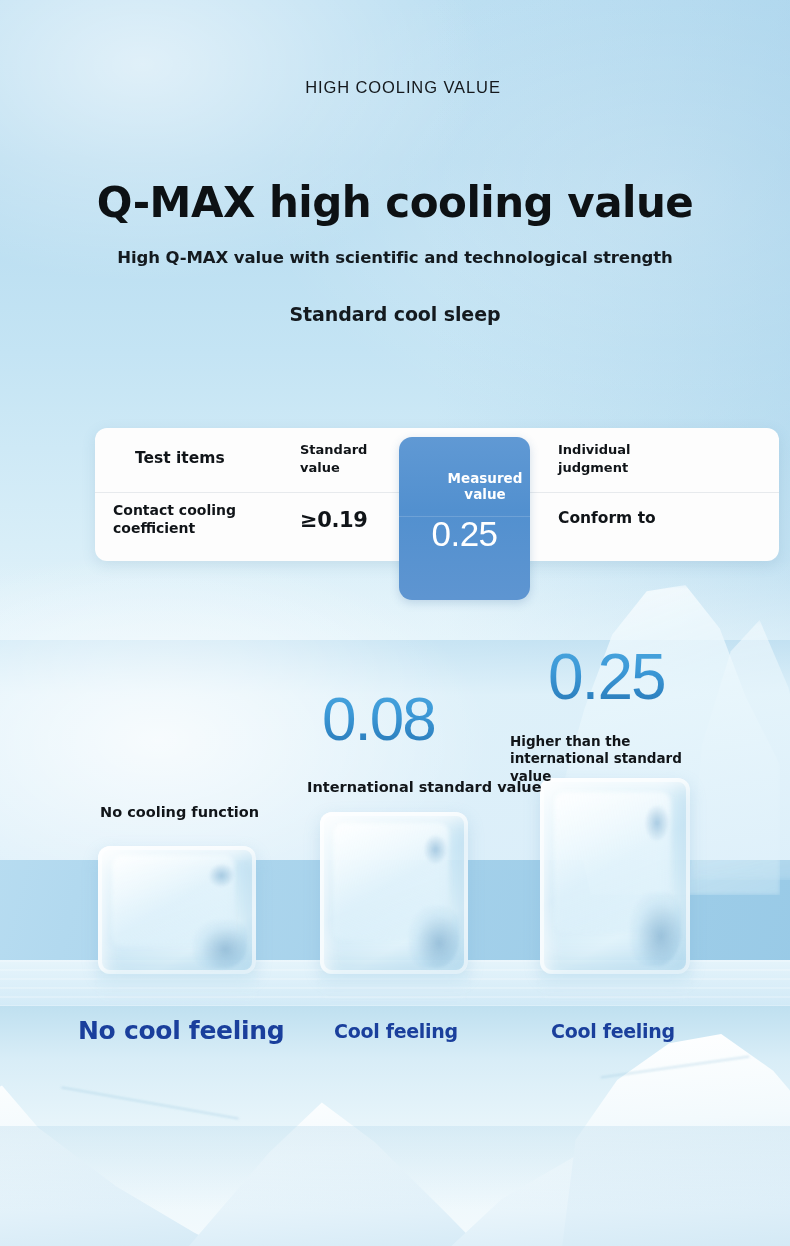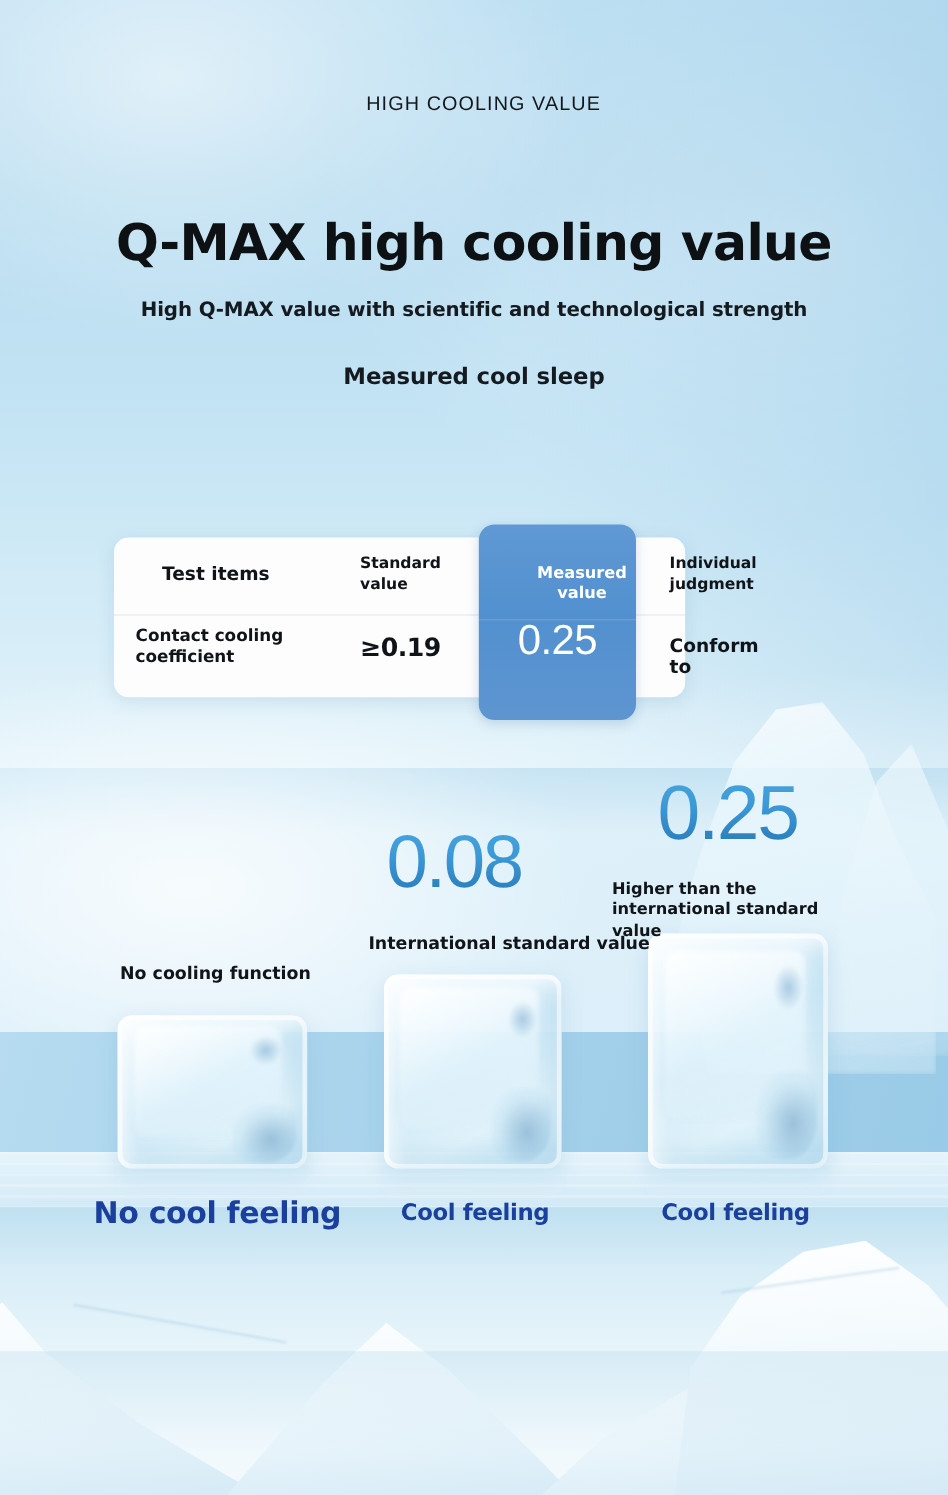--- a/index.html
+++ b/index.html
@@ -152,22 +152,22 @@
     font-size: 19px;
     font-weight: 700;
     color: #141a1f;
     letter-spacing: -0.1px;
     font-family: "DejaVu Sans", sans-serif;
   }
 
   
   .spec-card {
     position: absolute;
-    left: 95px; top: 448px;
-    width: 476px; height: 133px;
+    left: 95px; top: 428px;
+    width: 684px; height: 133px;
     background: #fdfdfd;
     border-radius: 12px;
     box-shadow: 0 4px 14px rgba(80,130,170,.16);
   }
   .spec-divider {
     position: absolute;
     left: 0; right: 0; top: 64px;
     height: 1px;
     background: #e7eaed;
   }
@@ -299,20 +299,21 @@
   .cap-1 { left: 100px; top: 803px; font-size: 14.5px; }
   .cap-2 { left: 307px; top: 778px; font-size: 14.5px; }
   .cap-3 { left: 510px; top: 733px; width: 210px; }
 
   .feeling {
     position: absolute;
     font-family: "DejaVu Sans", sans-serif;
     font-weight: 700;
     color: #1a3f9c;
     letter-spacing: -.3px;
+    margin-top: 20px;
   }
   .feel-1 { left: 78px;  top: 996px; font-size: 25px; }
   .feel-2 { left: 334px; top: 1000px; font-size: 19px; }
   .feel-3 { left: 551px; top: 1000px; font-size: 19px; }
 </style>
 </head>
 <body>
 
 <div class="page">
 
@@ -332,21 +333,21 @@
     <div class="snow-ridge" style="left:60px;top:96px;width:180px;height:2px;transform:rotate(10deg);"></div>
     <div class="snow-ridge" style="left:600px;top:60px;width:150px;height:2px;transform:rotate(-8deg);"></div>
   </div>
 
   <div class="eyebrow">HIGH COOLING VALUE</div>
 
   <h1 class="headline">Q-MAX high cooling value</h1>
 
   <div class="subline-1">High Q-MAX value with scientific and technological strength</div>
 
-  <div class="subline-2">Measured cool sleep</div>
+  <div class="subline-2">Standard cool sleep</div>
 
   <div class="spec-card">
     <div class="spec-divider"></div>
 
     <div class="cell hdr-test">Test items</div>
 
     <div class="cell hdr-std" style="width:95px;">Standard value</div>
 
     <div class="cell hdr-ind" style="width:95px;">Individual judgment</div>
 

